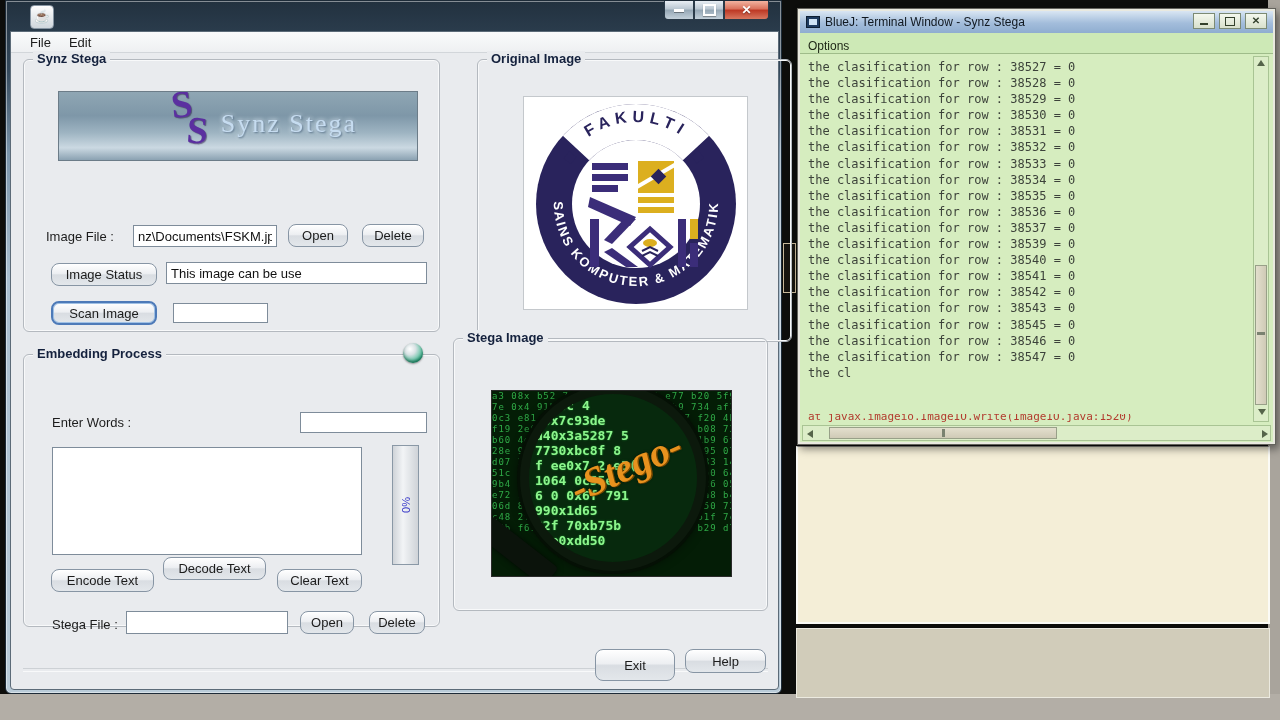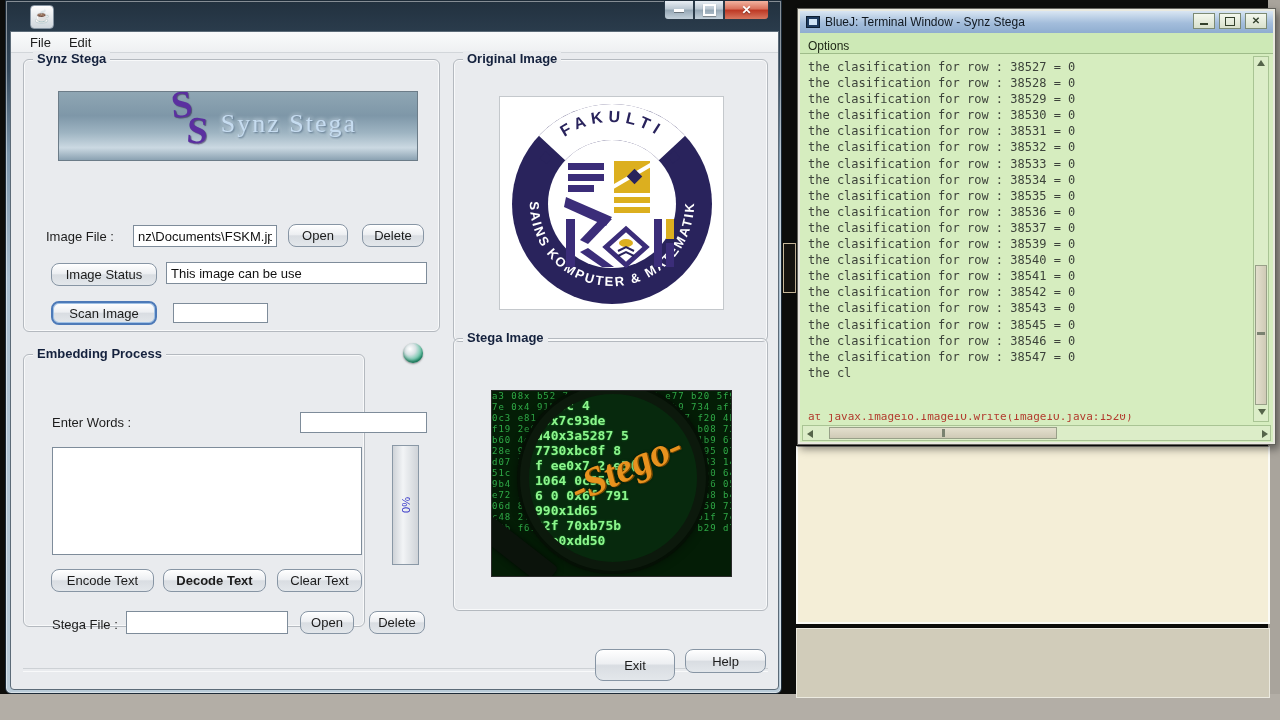--- a/index.html
+++ b/index.html
@@ -170,39 +170,39 @@
       <span class="abs lbl" style="left:22px;top:169px;">Image File :</span>
       <input class="abs tfield" style="left: 109px; top: 165px; width: 144px; height: 22px;" value="nz\Documents\FSKM.jpg">
       <div class="abs btn" style="left:264px;top:164px;width:60px;height:23px;">Open</div>
       <div class="abs btn" style="left:338px;top:164px;width:62px;height:23px;">Delete</div>
       <div class="abs btn" style="left:27px;top:203px;width:106px;height:23px;">Image Status</div>
       <input class="abs tfield" style="left: 142px; top: 202px; width: 261px; height: 22px;" value="This image can be use">
       <div class="abs btn focused" style="left:27px;top:241px;width:106px;height:24px;">Scan Image</div>
       <input class="abs tfield" style="left: 149px; top: 243px; width: 95px; height: 20px;" value="">
     </div>
 
-    <div class="abs group" style="left:12px;top:322px;width:342px;height:273px;">
+    <div class="abs group" style="left:12px;top:322px;width:417px;height:273px;">
       <span class="gtitle">Embedding Process</span>
       <div class="abs orb" style="left:379px;top:-12px;"></div>
       <span class="abs lbl" style="left:28px;top:60px;">Enter Words :</span>
       <input class="abs tfield" style="left: 276px; top: 57px; width: 127px; height: 21px;" value="">
       <textarea class="abs tfield" style="left: 28px; top: 92px; width: 310px; height: 108px; resize: none;"></textarea>
       <div class="abs vprogress" style="left:368px;top:90px;width:27px;height:120px;">
         <span>0%</span>
       </div>
       <div class="abs btn" style="left:27px;top:214px;width:103px;height:23px;">Encode Text</div>
-      <div class="abs btn" style="left:139px;top:214px;width:103px;height:23px;font-weight:bold;">Decode Text</div>
+      <div class="abs btn" style="left:139px;top:202px;width:103px;height:23px;">Decode Text</div>
       <div class="abs btn" style="left:253px;top:214px;width:85px;height:23px;">Clear Text</div>
       <span class="abs lbl" style="left:28px;top:262px;">Stega File :</span>
       <input class="abs tfield" style="left: 102px; top: 256px; width: 162px; height: 23px;" value="">
       <div class="abs btn" style="left:276px;top:256px;width:54px;height:23px;">Open</div>
       <div class="abs btn" style="left:345px;top:256px;width:56px;height:23px;">Delete</div>
     </div>
 
-    <div class="abs group" style="left:442px;top:27px;width:315px;height:283px;text-align:center;">
+    <div class="abs group" style="left:466px;top:27px;width:315px;height:283px;text-align:center;">
       <span class="gtitle">Original Image</span>
       <div class="abs imgpanel" style="left:45px;top:36px;width:225px;height:214px;">
         <svg width="225" height="214" viewBox="0 0 225 214">
           <g transform="translate(2,2)">
             <circle cx="110" cy="105" r="100" fill="#29235c"></circle>
             <circle cx="110" cy="105" r="64" fill="#ffffff"></circle>
             <path id="topArc" d="M 50,49.1 A 82,82 0 0 1 170,49.1" fill="none" stroke="#ffffff" stroke-width="36"></path>
             <rect x="40" y="54" width="9" height="9" fill="#29235c" transform="rotate(40 44 58)"></rect>
             <rect x="167" y="54" width="9" height="9" fill="#29235c" transform="rotate(-40 171 58)"></rect>
             <path id="topPath" d="M 50,49.1 A 82,82 0 0 1 170,49.1" fill="none"></path>

